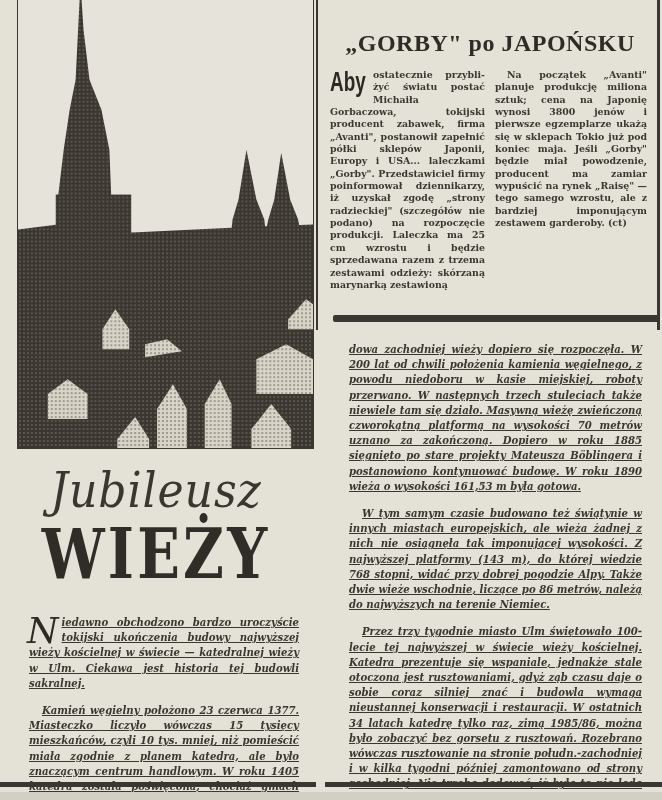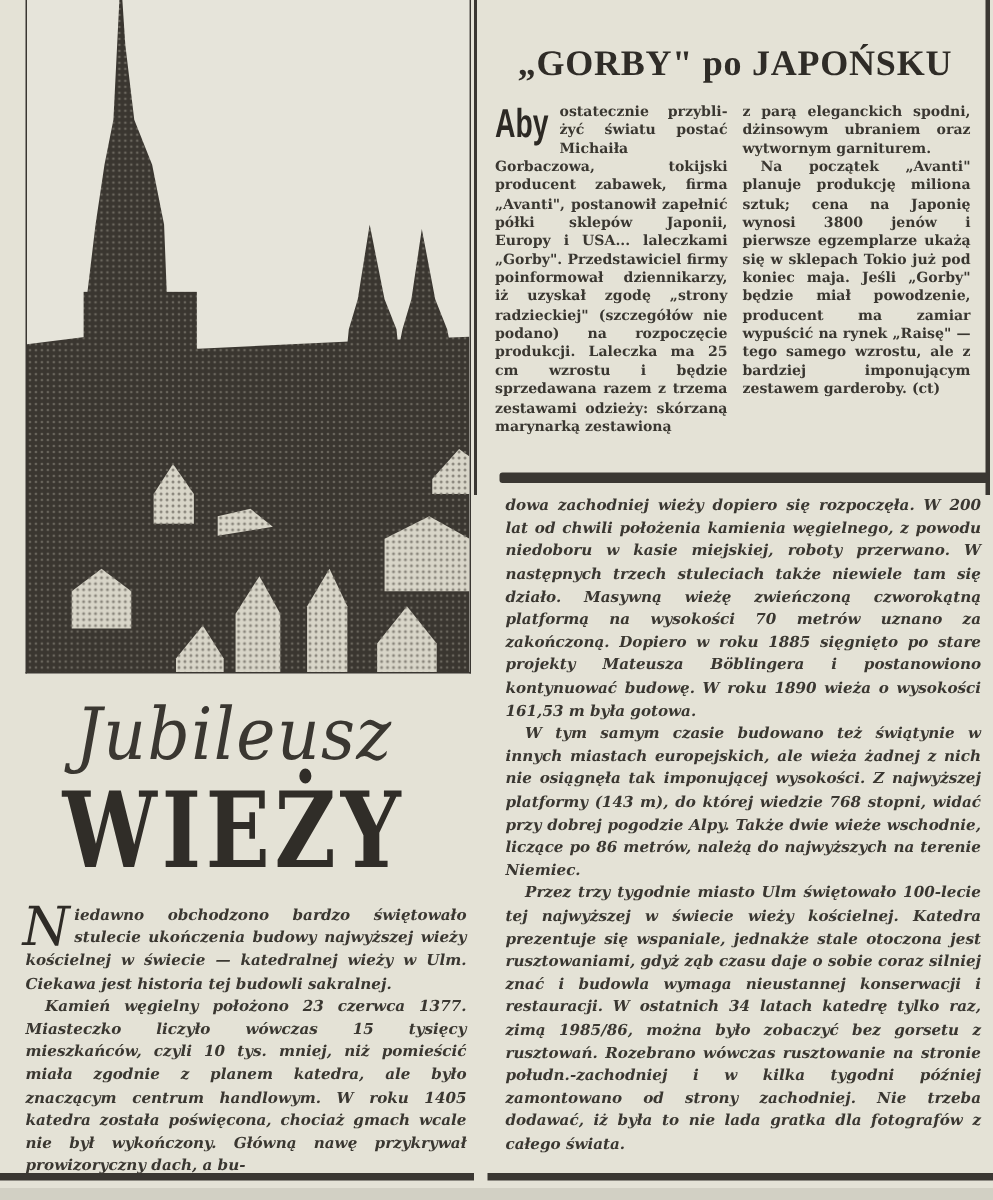--- a/index.html
+++ b/index.html
@@ -67,21 +67,21 @@
     font-size: 70px; line-height: 84px; color: #302d28;
     transform: scaleX(0.8); letter-spacing: 4px;
   }
 
   
   .art {
     font-family: "DejaVu Serif", serif; font-style: italic; font-weight: bold;
     font-size: 10.1px; line-height: 15.2px; color: #3a3731;
     text-align: justify;
   }
-  .art p { margin: 0; }
+  .art p { margin: 12px; text-decoration: underline; }
   .art p.ind { text-indent: 13px; }
   .art-left { position: absolute; left: 17px; top: 603px; width: 294px; }
   .art-right { position: absolute; left: 337px; top: 330px; width: 317px; }
   .dropcap-n {
     float: left; font-family: "DejaVu Serif", serif; font-style: italic; font-weight: normal;
     font-size: 36px; line-height: 28px; margin: 2px 3px 0 -2px; color: #2e2b26;
   }
   .signature { text-align: right; font-style: normal; }
 
   
@@ -135,33 +135,32 @@
   <h1 class="gorby-title" style="margin:0">„GORBY" po JAPOŃSKU</h1>
 
   <div class="gorby-col c1">
     <p>
       <span class="dropcap-aby">Aby</span>
       <span>ostatecznie przybli- żyć światu postać Michaiła Gorbaczowa, tokijski producent zabawek, firma „Avanti", postanowił zapełnić półki sklepów Japonii, Europy i USA... laleczkami „Gorby". Przedstawiciel firmy poinformował dziennikarzy, iż uzyskał zgodę „strony radzieckiej" (szczegółów nie podano) na rozpoczęcie produkcji. Laleczka ma 25 cm wzrostu i będzie sprzedawana razem z trzema zestawami odzieży: skórzaną marynarką zestawioną</span>
     </p>
   </div>
 
   <div class="gorby-col c2">
-    <p>z parą eleganckich spodni, dżinsowym ubraniem oraz wytwornym garniturem.</p>
     <p class="ind">Na początek „Avanti" planuje produkcję miliona sztuk; cena na Japonię wynosi 3800 jenów i pierwsze egzemplarze ukażą się w sklepach Tokio już pod koniec maja. Jeśli „Gorby" będzie miał powodzenie, producent ma zamiar wypuścić na rynek „Raisę" — tego samego wzrostu, ale z bardziej imponującym zestawem garderoby. (ct)</p>
   </div>
 
   <div class="gorby-rule"></div>
 
   <div class="jub-title">Jubileusz</div>
   <div class="wiezy-title">WIEŻY</div>
 
   <div class="art art-left">
     <p>
       <span class="dropcap-n">N</span>
-      <span>iedawno obchodzono bardzo świętowało stulecie ukończenia budowy najwyższej wieży kościelnej w świecie — katedralnej wieży w Ulm. Ciekawa jest historia tej budowli sakralnej.</span>
+      <span>iedawno obchodzono bardzo uroczyście tokijski ukończenia budowy najwyższej wieży kościelnej w świecie — katedralnej wieży w Ulm. Ciekawa jest historia tej budowli sakralnej.</span>
     </p>
     <p class="ind">Kamień węgielny położono 23 czerwca 1377. Miasteczko liczyło wówczas 15 tysięcy mieszkańców, czyli 10 tys. mniej, niż pomieścić miała zgodnie z planem katedra, ale było znaczącym centrum handlowym. W roku 1405 katedra została poświęcona, chociaż gmach wcale nie był wykończony. Główną nawę przykrywał prowizoryczny dach, a bu-</p>
   </div>
 
   <div class="art art-right">
     <p>dowa zachodniej wieży dopiero się rozpoczęła. W 200 lat od chwili położenia kamienia węgielnego, z powodu niedoboru w kasie miejskiej, roboty przerwano. W następnych trzech stuleciach także niewiele tam się działo. Masywną wieżę zwieńczoną czworokątną platformą na wysokości 70 metrów uznano za zakończoną. Dopiero w roku 1885 sięgnięto po stare projekty Mateusza Böblingera i postanowiono kontynuować budowę. W roku 1890 wieża o wysokości 161,53 m była gotowa.</p>
     <p class="ind">W tym samym czasie budowano też świątynie w innych miastach europejskich, ale wieża żadnej z nich nie osiągnęła tak imponującej wysokości. Z najwyższej platformy (143 m), do której wiedzie 768 stopni, widać przy dobrej pogodzie Alpy. Także dwie wieże wschodnie, liczące po 86 metrów, należą do najwyższych na terenie Niemiec.</p>
     <p class="ind">Przez trzy tygodnie miasto Ulm świętowało 100-lecie tej najwyższej w świecie wieży kościelnej. Katedra prezentuje się wspaniale, jednakże stale otoczona jest rusztowaniami, gdyż ząb czasu daje o sobie coraz silniej znać i budowla wymaga nieustannej konserwacji i restauracji. W ostatnich 34 latach katedrę tylko raz, zimą 1985/86, można było zobaczyć bez gorsetu z rusztowań. Rozebrano wówczas rusztowanie na stronie połudn.-zachodniej i w kilka tygodni później zamontowano od strony zachodniej. Nie trzeba dodawać, iż była to nie lada gratka dla fotografów z całego świata.</p>
   </div>
 

